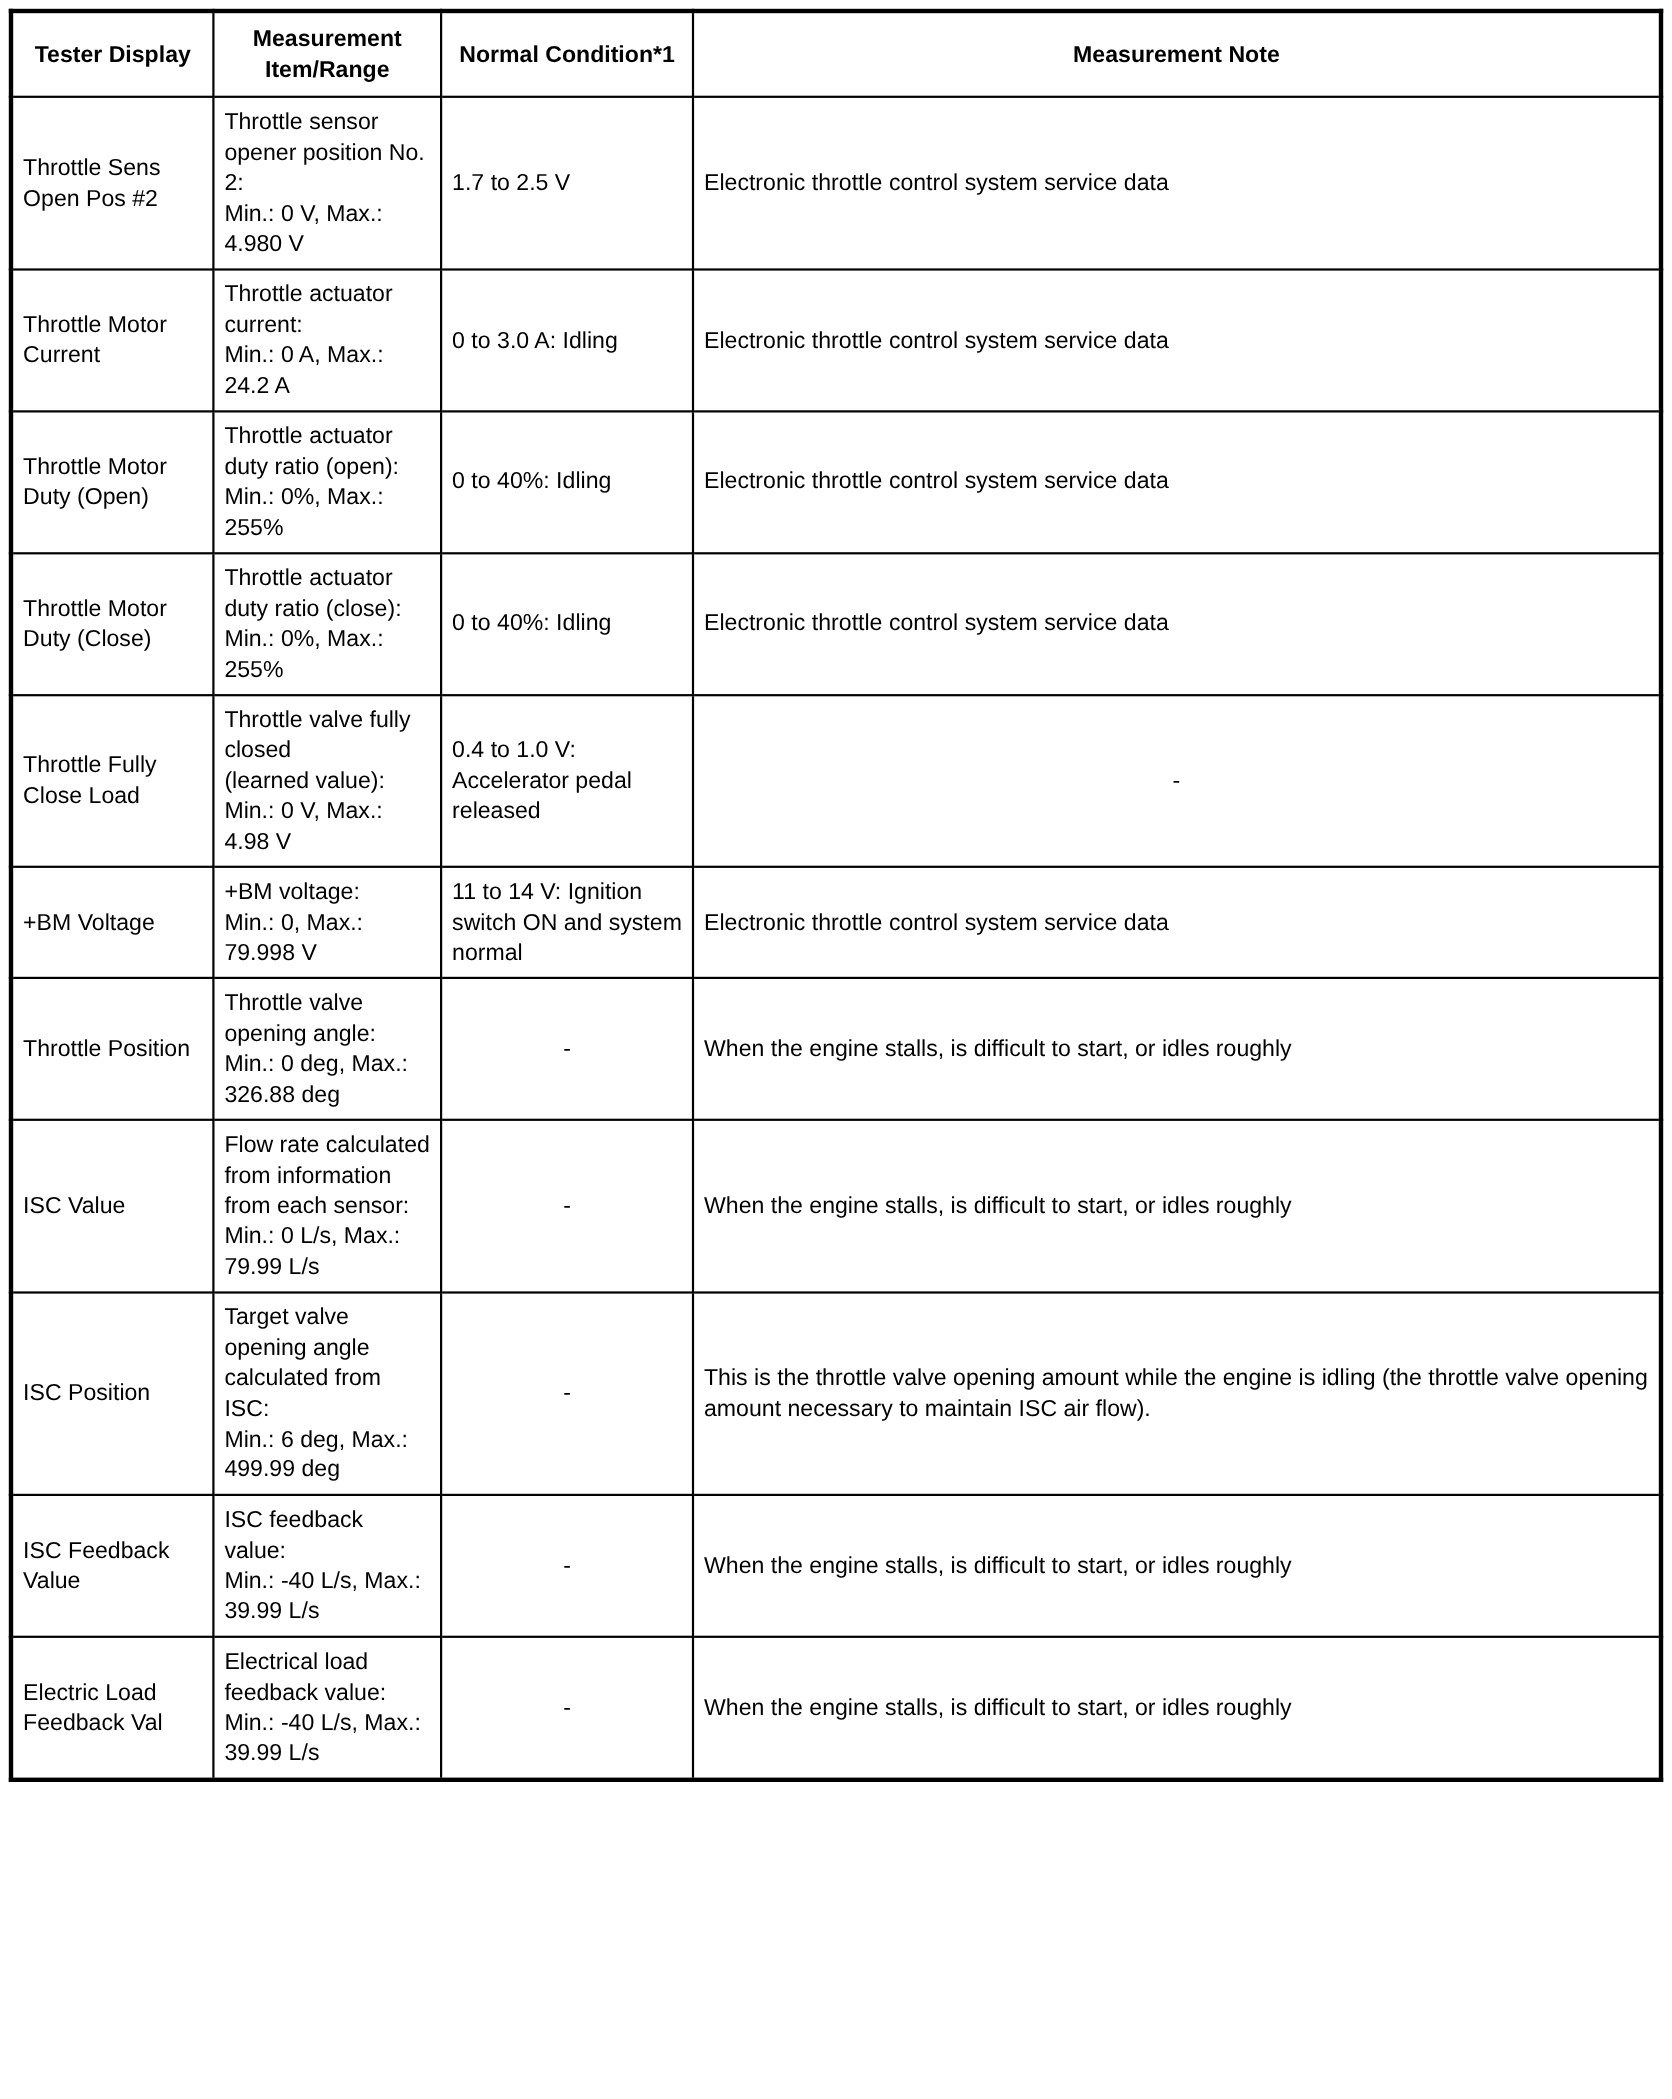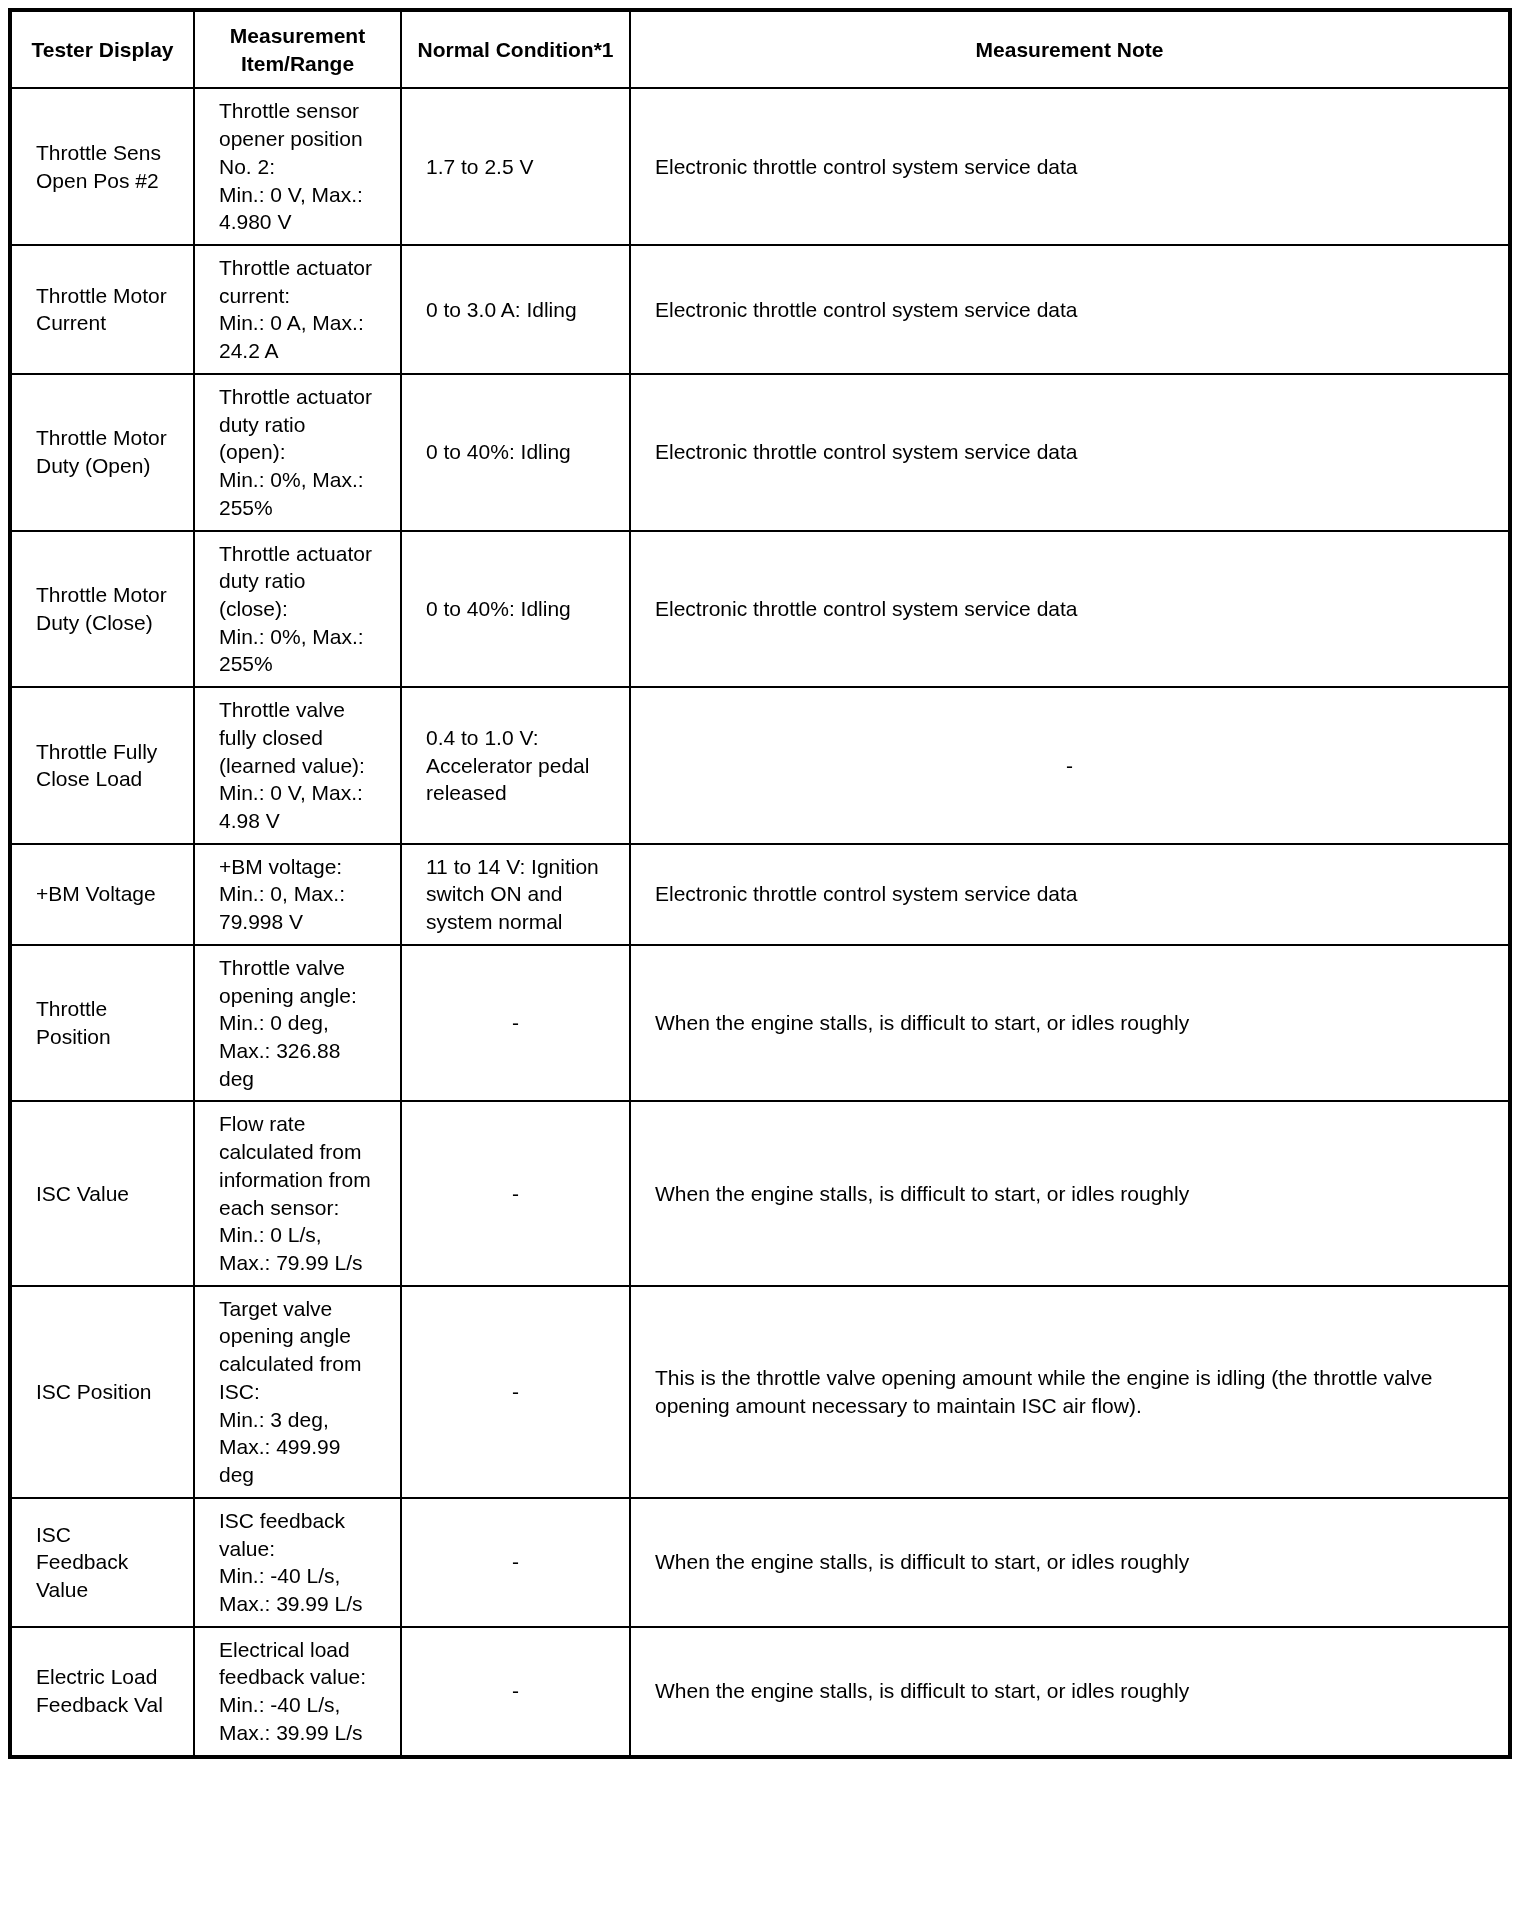--- a/index.html
+++ b/index.html
@@ -19,21 +19,21 @@
     width: 100%;
     border-collapse: collapse;
     table-layout: fixed;
     border: 4px solid #000000;
     font-size: 21px;
     line-height: 1.32;
   }
   table.diag th,
   table.diag td {
     border: 2px solid #000000;
-    padding: 8px 24px;
+    padding: 8px 9px;
     vertical-align: middle;
     white-space: pre-line;
     word-wrap: break-word;
     overflow-wrap: break-word;
     text-align: left;
     box-sizing: border-box;
   }
   table.diag th {
     font-weight: bold;
     text-align: center;
@@ -123,21 +123,21 @@
         <tr>
           <td>ISC Value</td>
           <td>Flow rate calculated from information from each sensor:
 Min.: 0 L/s, Max.: 79.99 L/s</td>
           <td class="c">-</td>
           <td>When the engine stalls, is difficult to start, or idles roughly</td>
         </tr>
         <tr>
           <td>ISC Position</td>
           <td>Target valve opening angle calculated from ISC:
-Min.: 3 deg, Max.: 499.99 deg</td>
+Min.: 6 deg, Max.: 499.99 deg</td>
           <td class="c">-</td>
           <td>This is the throttle valve opening amount while the engine is idling (the throttle valve opening amount necessary to maintain ISC air flow).</td>
         </tr>
         <tr>
           <td>ISC Feedback Value</td>
           <td>ISC feedback value:
 Min.: -40 L/s, Max.: 39.99 L/s</td>
           <td class="c">-</td>
           <td>When the engine stalls, is difficult to start, or idles roughly</td>
         </tr>

